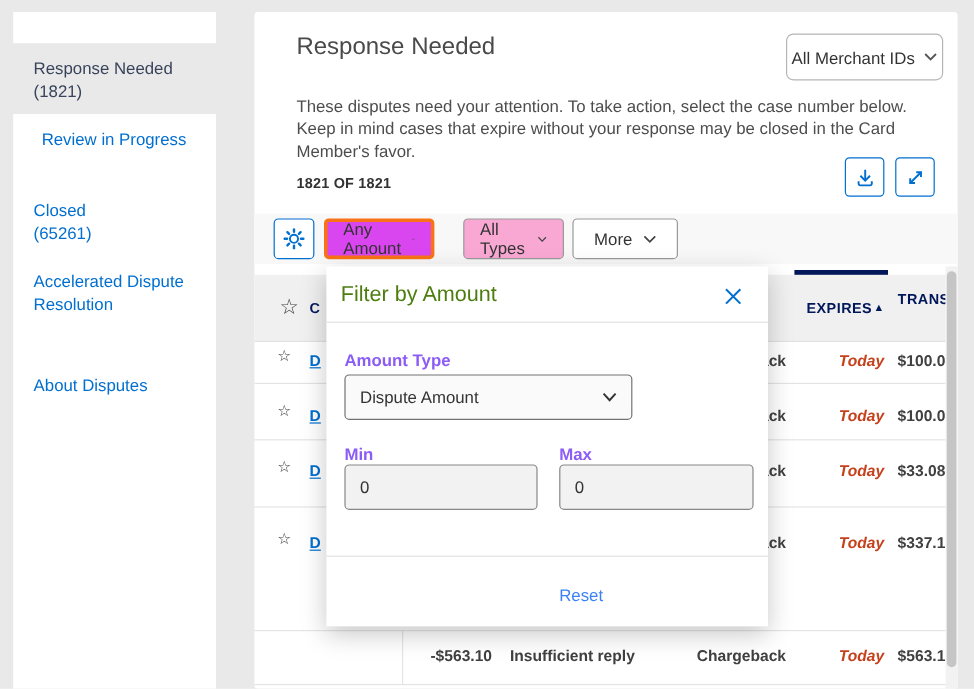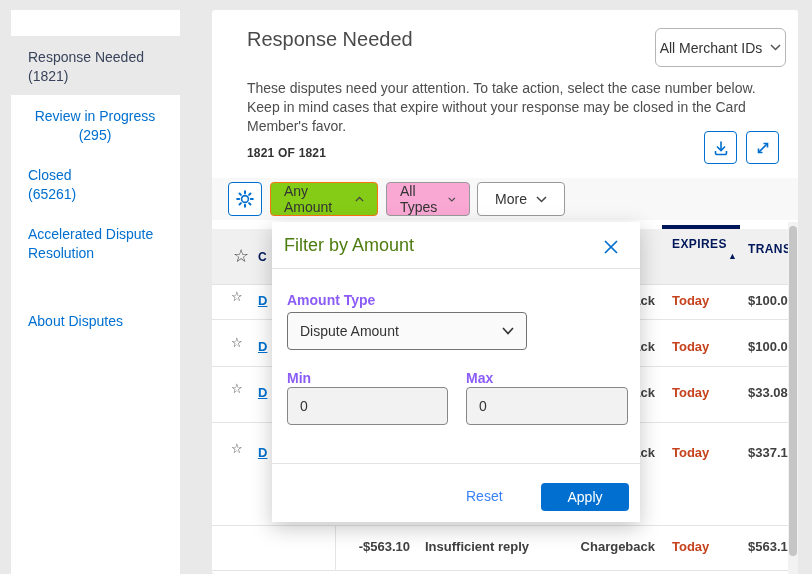--- a/index.html
+++ b/index.html
@@ -24,41 +24,41 @@
   .icon-btn { width:33px; height:33px; background:#fff; border:1px solid #006fcf; border-radius:4px;
               display:flex; align-items:center; justify-content:center; cursor:pointer; }
   #dl-btn { left:704px; top:131px; } #xp-btn { left:746px; top:131px; }
 
   
   #filter-strip { left:212px; top:178px; width:586px; height:42px; background:#f8f8f8; }
   #gear-btn { left:228px; top:182px; width:34px; height:34px; background:#fff; border:1px solid #006fcf; border-radius:4px;
               display:flex; align-items:center; justify-content:center; cursor:pointer; }
   .pill { top:182px; height:34px; border-radius:4px; display:flex; align-items:center; justify-content:center; gap:9px;
           font-size:14px; color:#333; cursor:pointer; padding:0 13px; }
-  #f-amount { left:270px; width:108px; background:#84cc16; border:1px solid #f97316; }
+  #f-amount { left:270px; width:92px; background:#d946ef; border:3px solid #f97316; }
   #f-types  { left:386px; width:84px;  background:#f9a8d4; border:1px solid #9a9a9a; }
   #f-more   { left:477px; width:88px;  background:#fff; border:1px solid #9a9a9a; }
 
   
   #thead { left:212px; top:229px; width:576px; height:56px; background:#f0f0f0; border-bottom:1px solid #e2e2e2; }
   #sortbar { left:662px; top:225px; width:78px; height:4px; background:#00175a; }
   .th { position:absolute; font-size:12px; font-weight:bold; color:#00175a; letter-spacing:.4px; }
   #th-star { left:21px; top:16px; font-size:18px; font-weight:normal; color:#3d3d3d; }
   #th-case { left:46px; top:21px; }
-  #th-exp  { left:460px; top:8px;text-align:right; }
+  #th-exp  { left:460px; top:21px;text-align:right; }
   #th-sort { left:516px; top:22px; font-size:9px; }
   #th-amt  { left:536px; top:13px; width:40px; line-height:15px; overflow:hidden; white-space:nowrap; }
 
   .row { left:212px; width:576px; height:22px; }
   .r0 { top:291px; } .r1 { top:337px; } .r2 { top:383px; } .r3 { top:443px; } .r4 { top:537px; }
   .row span, .row a { position:absolute; font-size:13px; font-weight:bold; color:#404040; white-space:nowrap; }
   .star { left:19px; top:-2px; font-size:19px; font-weight:normal !important; color:#3d3d3d; cursor:pointer; }
   .case { left:46px; top:2px; color:#006fcf !important; text-decoration:underline; cursor:pointer; }
   .ctype { left:353px; top:2px; width:90px; text-align:right; }
-  .cexp  { left:460px; top:2px; color:#c5421d !important; }
+  .cexp  { left:487px; top:2px; color:#c5421d !important;font-style:italic; }
   .camt  { left:536px; top:2px; width:40px; overflow:hidden; }
   .cdamt { left:88px;  top:2px; width:110px; text-align:right; }
   .creason { left:213px; top:2px; }
   .hline { height:1px; background:#e4e4e4; left:212px; width:576px; }
   #hl0 { top:319px; } #hl1 { top:366px; } #hl2 { top:422px; } #hl3 { top:525px; } #hl4 { top:570px; }
   #vline { left:335px; top:525px; width:1px; height:45px; background:#e4e4e4; }
 
   
   #sc-track { left:788px; top:222px; width:10px; height:352px; background:#f2f2f2; }
   #sc-thumb { left:789px; top:226px; width:8px; height:330px; background:#c5c5c5; border-radius:4px; cursor:grab; }
@@ -90,21 +90,20 @@
 
 <div class="abs" id="sb-selected">
   <div>Response Needed</div>
   <div>(1821)</div>
 </div>
 
 <div class="abs" id="sb-box"></div>
 
 <div class="abs sb-link" id="sb-l0">
   <div>Review in Progress</div>
-  <div>(295)</div>
 </div>
 <div class="abs sb-link" id="sb-l1">
   <div>Closed</div>
   <div>(65261)</div>
 </div>
 <div class="abs sb-link" id="sb-l2">
   <div>Accelerated Dispute Resolution</div>
 </div>
 <div class="abs sb-link" id="sb-l3">
   <div>About Disputes</div>
@@ -250,14 +249,13 @@
       </svg>
   </div>
 
   <div class="abs m-label" id="m-min-label">Min</div>
   <div class="abs m-label" id="m-max-label">Max</div>
   <input class="abs m-input" id="m-min" value="0" style="">
   <input class="abs m-input" id="m-max" value="0" style="">
 
   <div class="abs m-div" id="m-div2"></div>
   <span class="abs" id="m-reset">Reset</span>
-  <button class="abs" id="m-apply">Apply</button>
 </div>
 
 </body></html>

